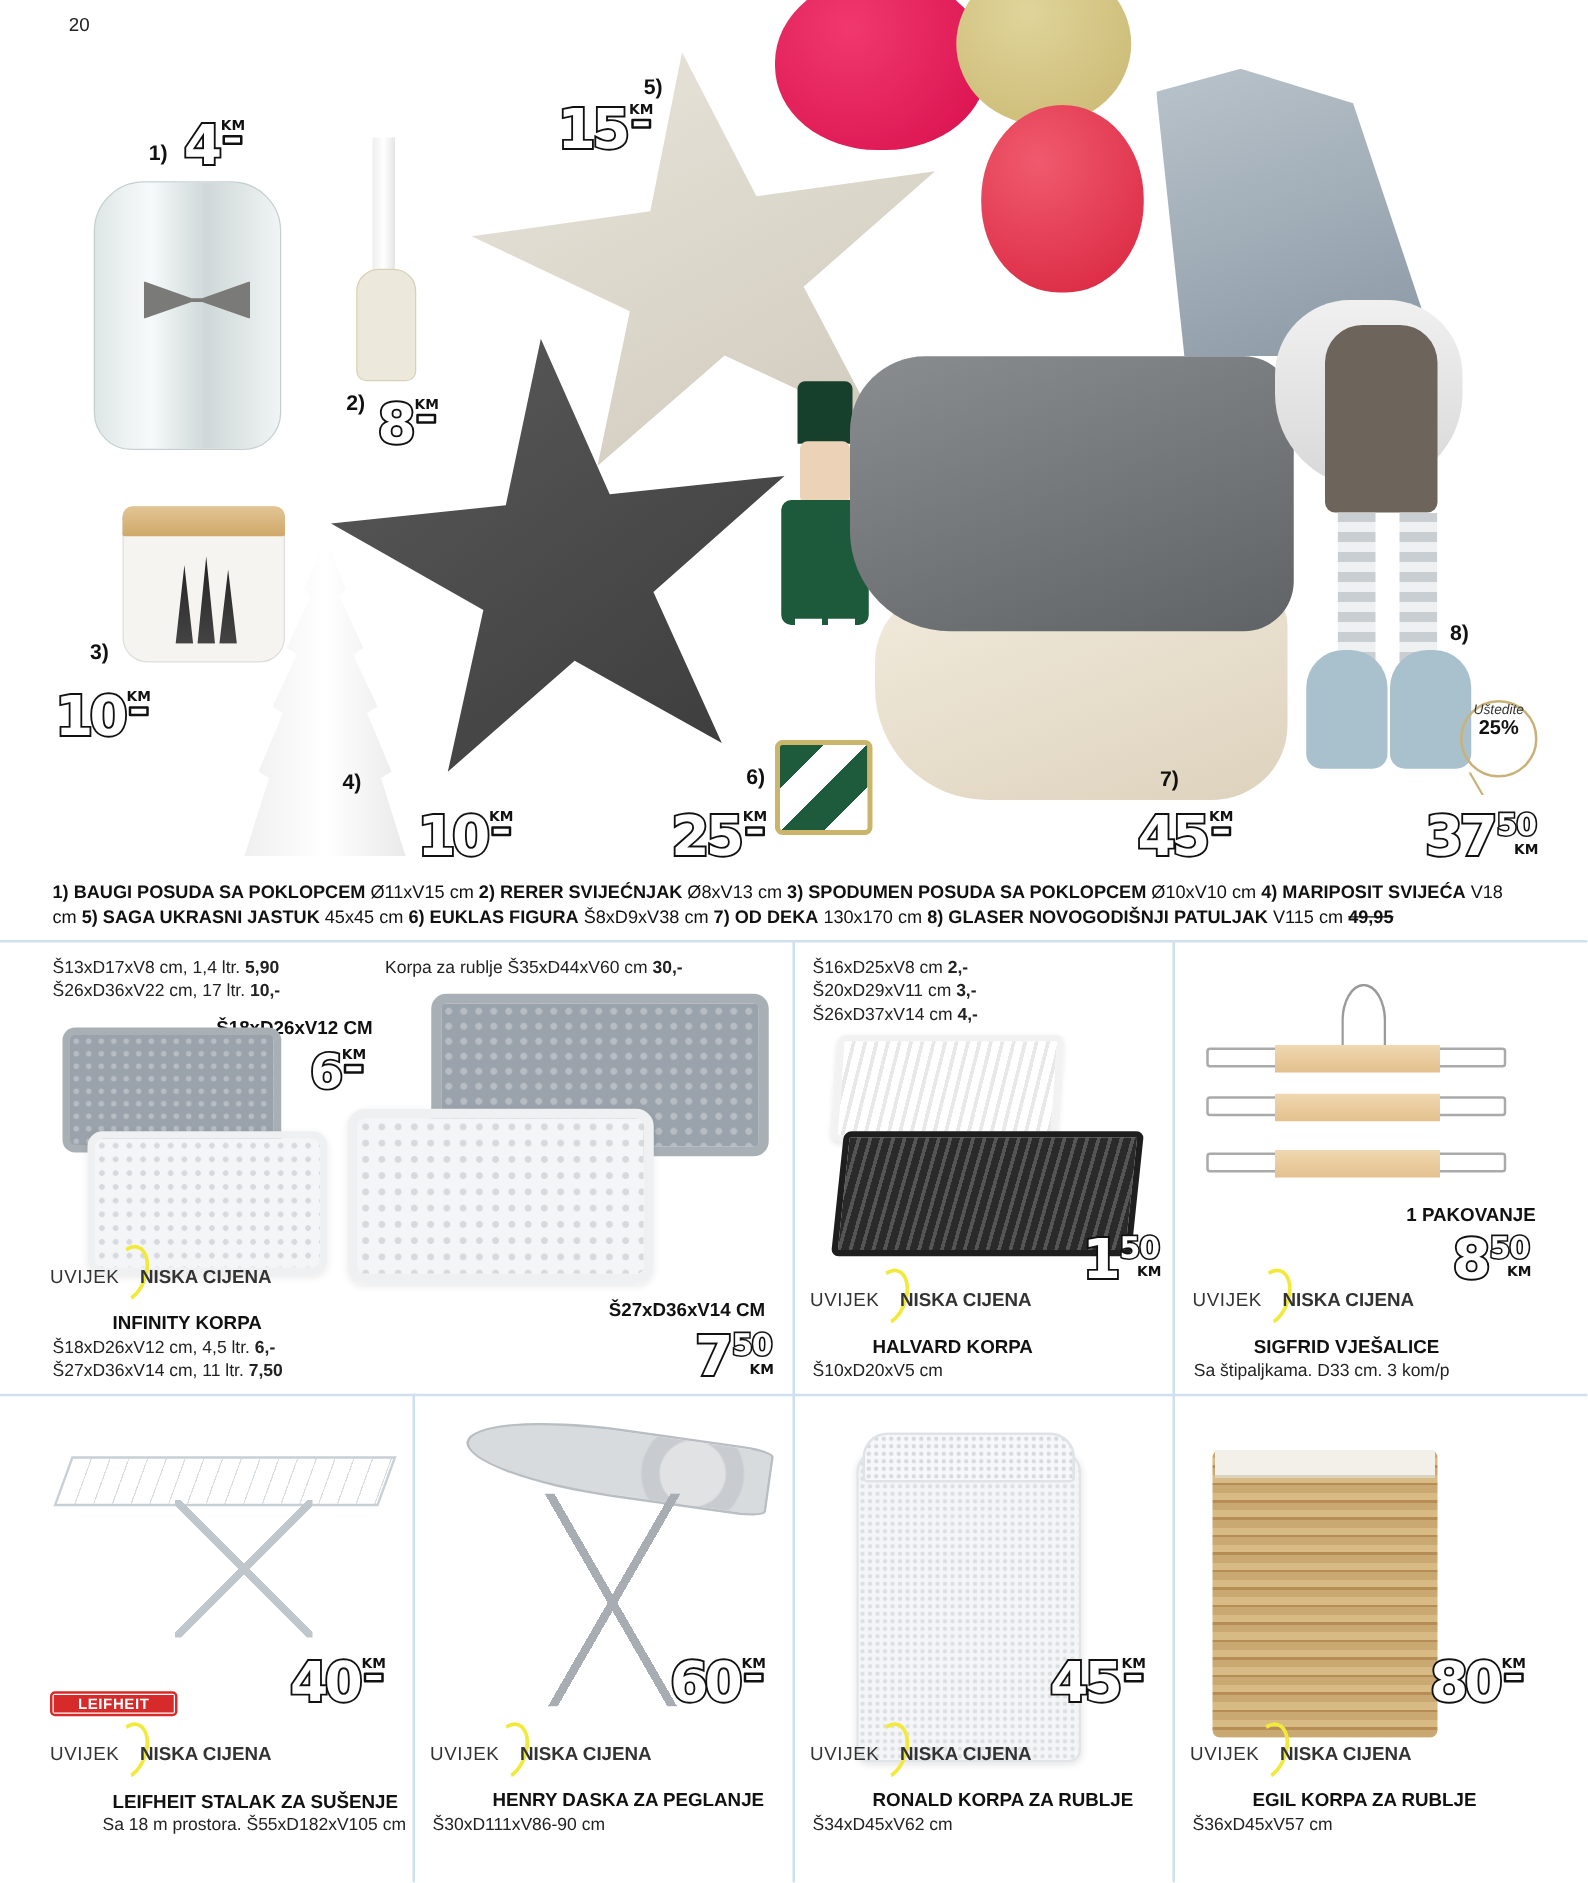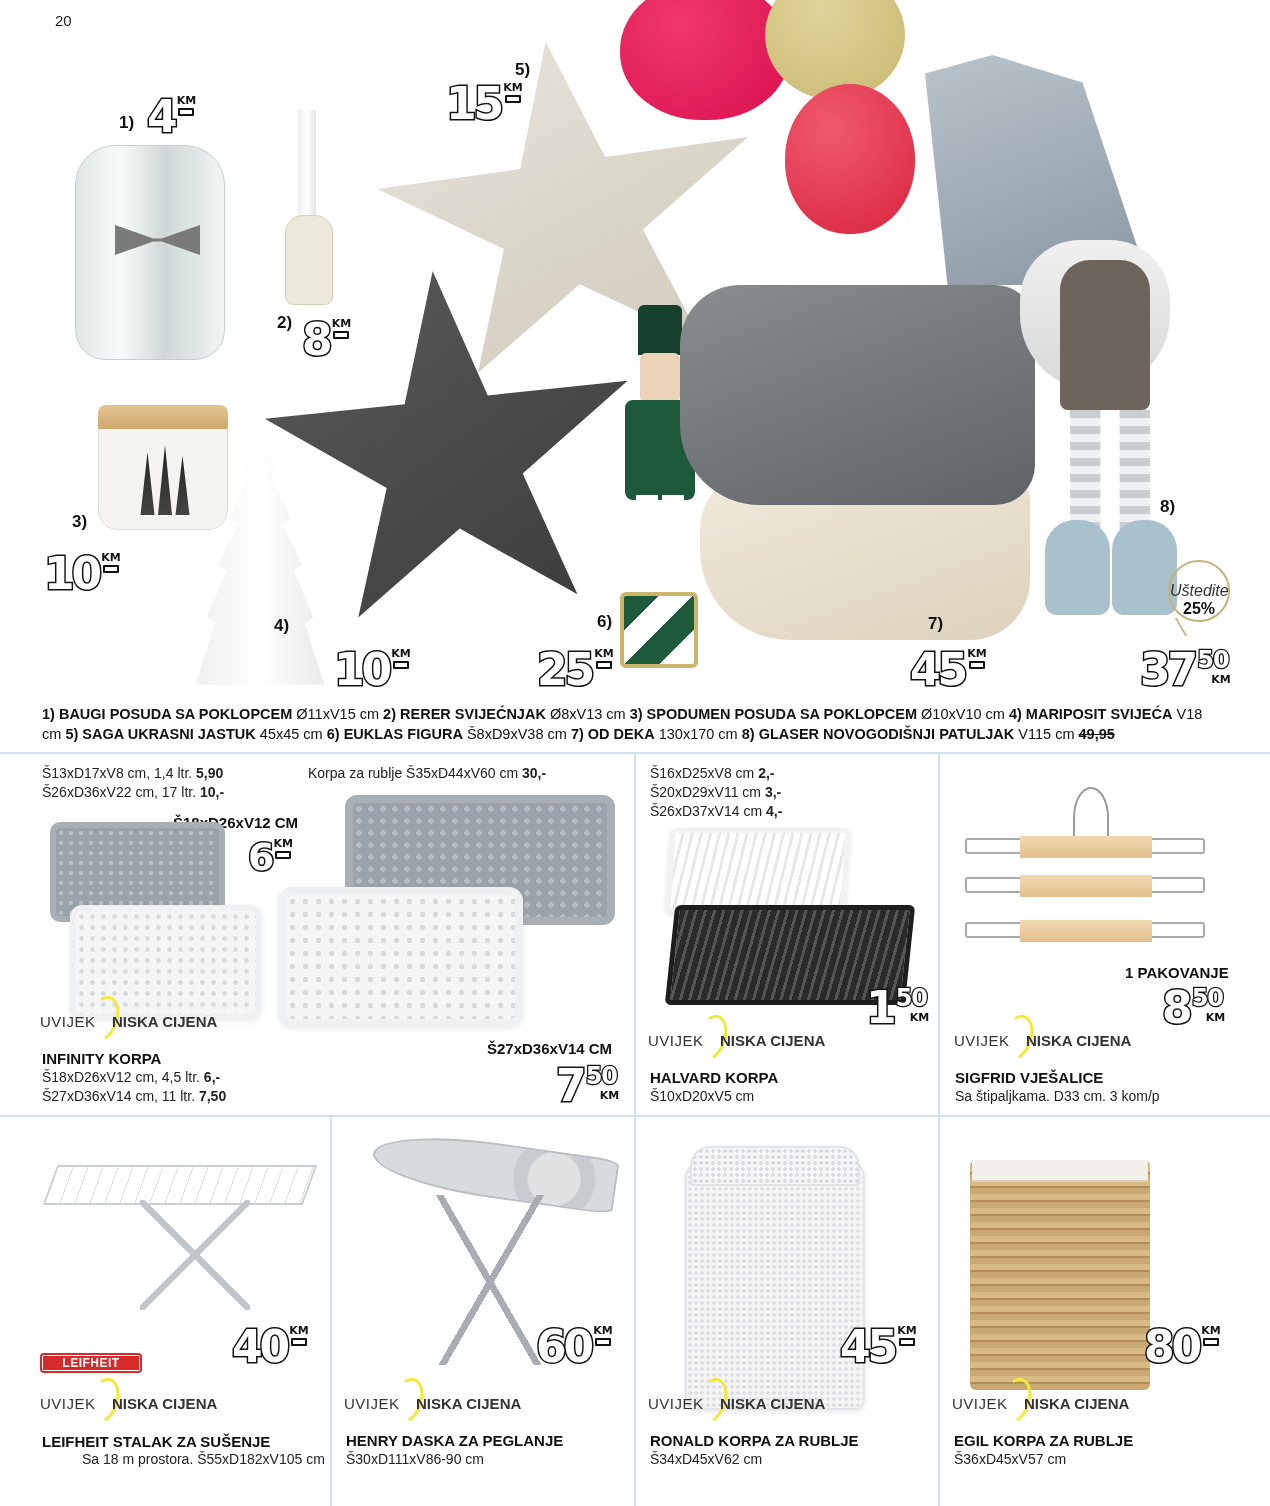--- a/index.html
+++ b/index.html
@@ -32,33 +32,33 @@
   .desc b { font-weight: bold; }
 
   
   .hline { position: absolute; height: 2px; background: #cfe0ee; }
   .vline { position: absolute; width: 2px; background: #cfe0ee; }
 
   .small-text { position: absolute; font-size: 14px; line-height: 19px; color: #222; }
   .small-text b { font-weight: bold; }
   .size-head { position: absolute; font-size: 15px; font-weight: bold; color: #111; }
 
-  .prod-title { position: absolute; font-size: 15px; font-weight: bold; color: #111; }
+  .prod-title { position: absolute; font-size: 15px; font-weight: bold; color: #111; margin-left: 48px; }
   .prod-sub { position: absolute; font-size: 14px; color: #222; line-height: 19px; }
 
   .niska { position: absolute; height: 40px; width: 190px; }
   .niska .arc { position: absolute; left: 48px; top: -8px; width: 30px; height: 48px; border: 3px solid #f2ea3a; border-left-color: transparent; border-bottom-color: transparent; border-radius: 50%; transform: rotate(20deg); }
   .niska .u { position: absolute; left: 0; top: 10px; font-size: 15px; color: #333; letter-spacing: 0.5px; }
   .niska .n { position: absolute; left: 72px; top: 10px; font-size: 15px; font-weight: bold; color: #333; }
 
   .leifheit { position: absolute; left: 40px; top: 1353px; width: 102px; height: 20px; border: 2px solid #d72a2a; border-radius: 4px; padding: 1px; }
   .leifheit span { display: block; height: 100%; background: #d72a2a; color: #fff; font-size: 12px; font-weight: bold; text-align: center; line-height: 14px; letter-spacing: 0.5px; }
 
   .save-bubble { position: absolute; left: 1168px; top: 560px; width: 62px; height: 62px; border: 2px solid #c9b27a; border-radius: 50%; text-align: center; }
-  .save-bubble .t1 { font-size: 16px; font-style: italic; color: #333; margin-top: 20px; }
+  .save-bubble .t1 { font-size: 11px; font-style: italic; color: #333; margin-top: 0; }
   .save-bubble .t2 { font-size: 16px; font-weight: bold; color: #111; }
   .save-bubble::after { content: ""; position: absolute; left: 10px; bottom: -16px; width: 14px; height: 18px; border-left: 2px solid #c9b27a; transform: skewX(30deg); }
 </style>
 </head>
 <body>
 
 <div class="abs page-number">20</div>
 
 <div class="shape" style="left:620px;top:-20px;width:170px;height:140px;border-radius:50% 50% 48% 48%;background:radial-gradient(circle at 35% 30%,#f0386e,#d80e4c);"></div>
 <div class="shape" style="left:765px;top:-30px;width:140px;height:130px;border-radius:50%;background:radial-gradient(circle at 40% 30%,#e0d49a,#c9b770);"></div>

